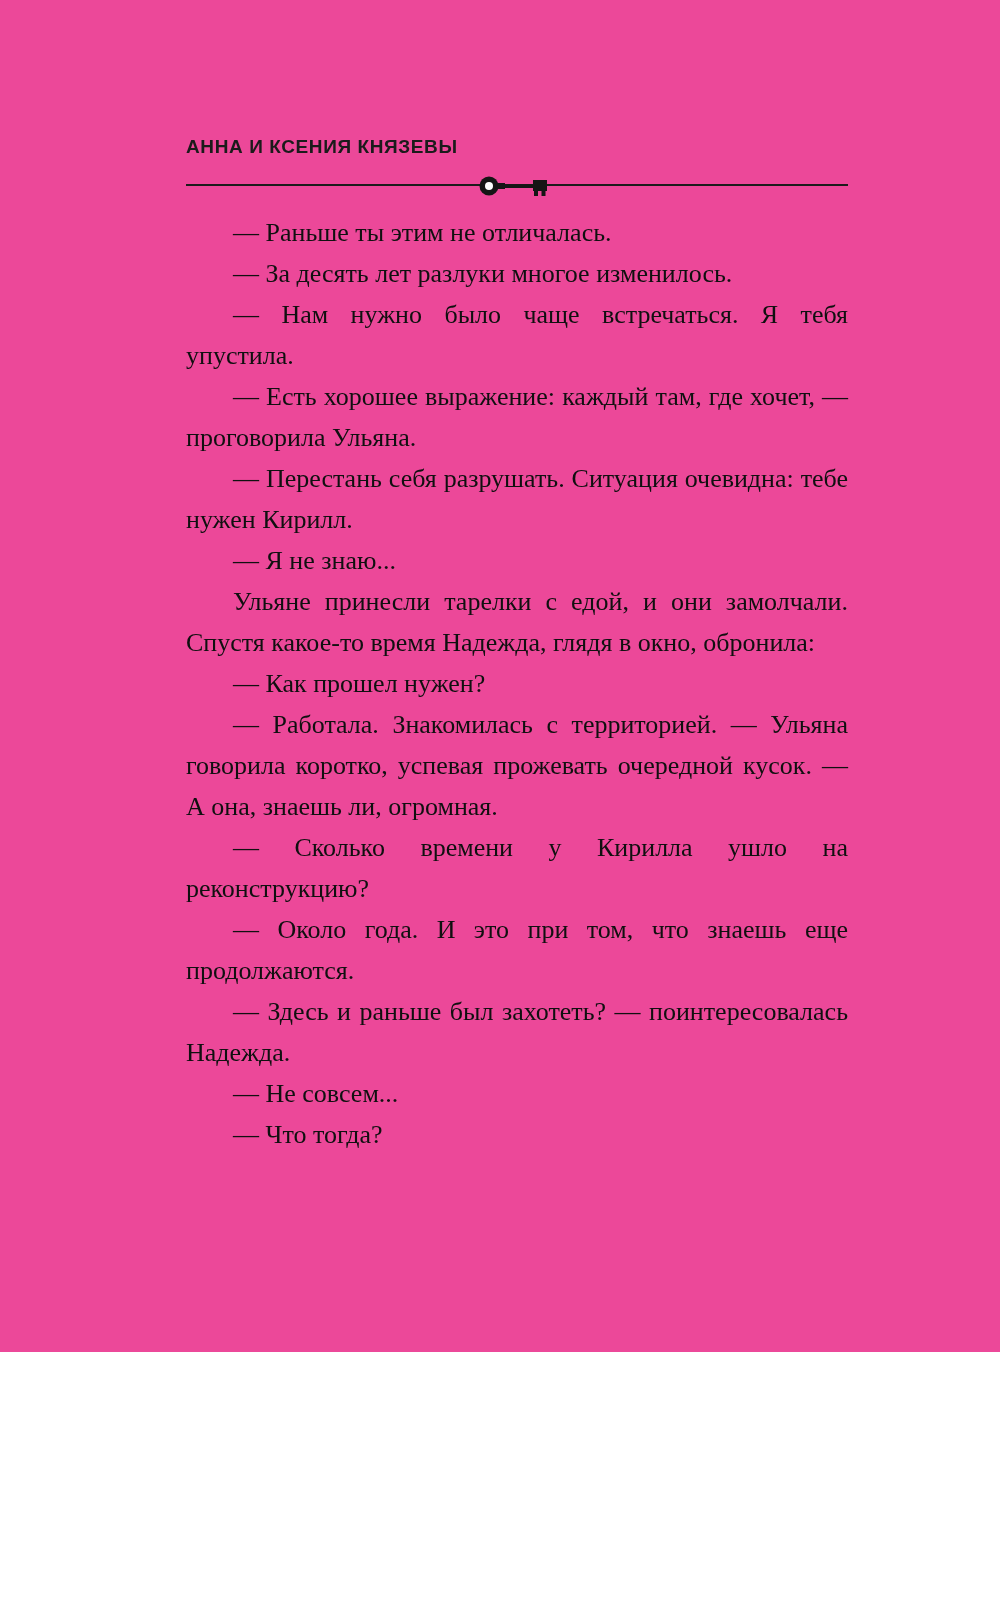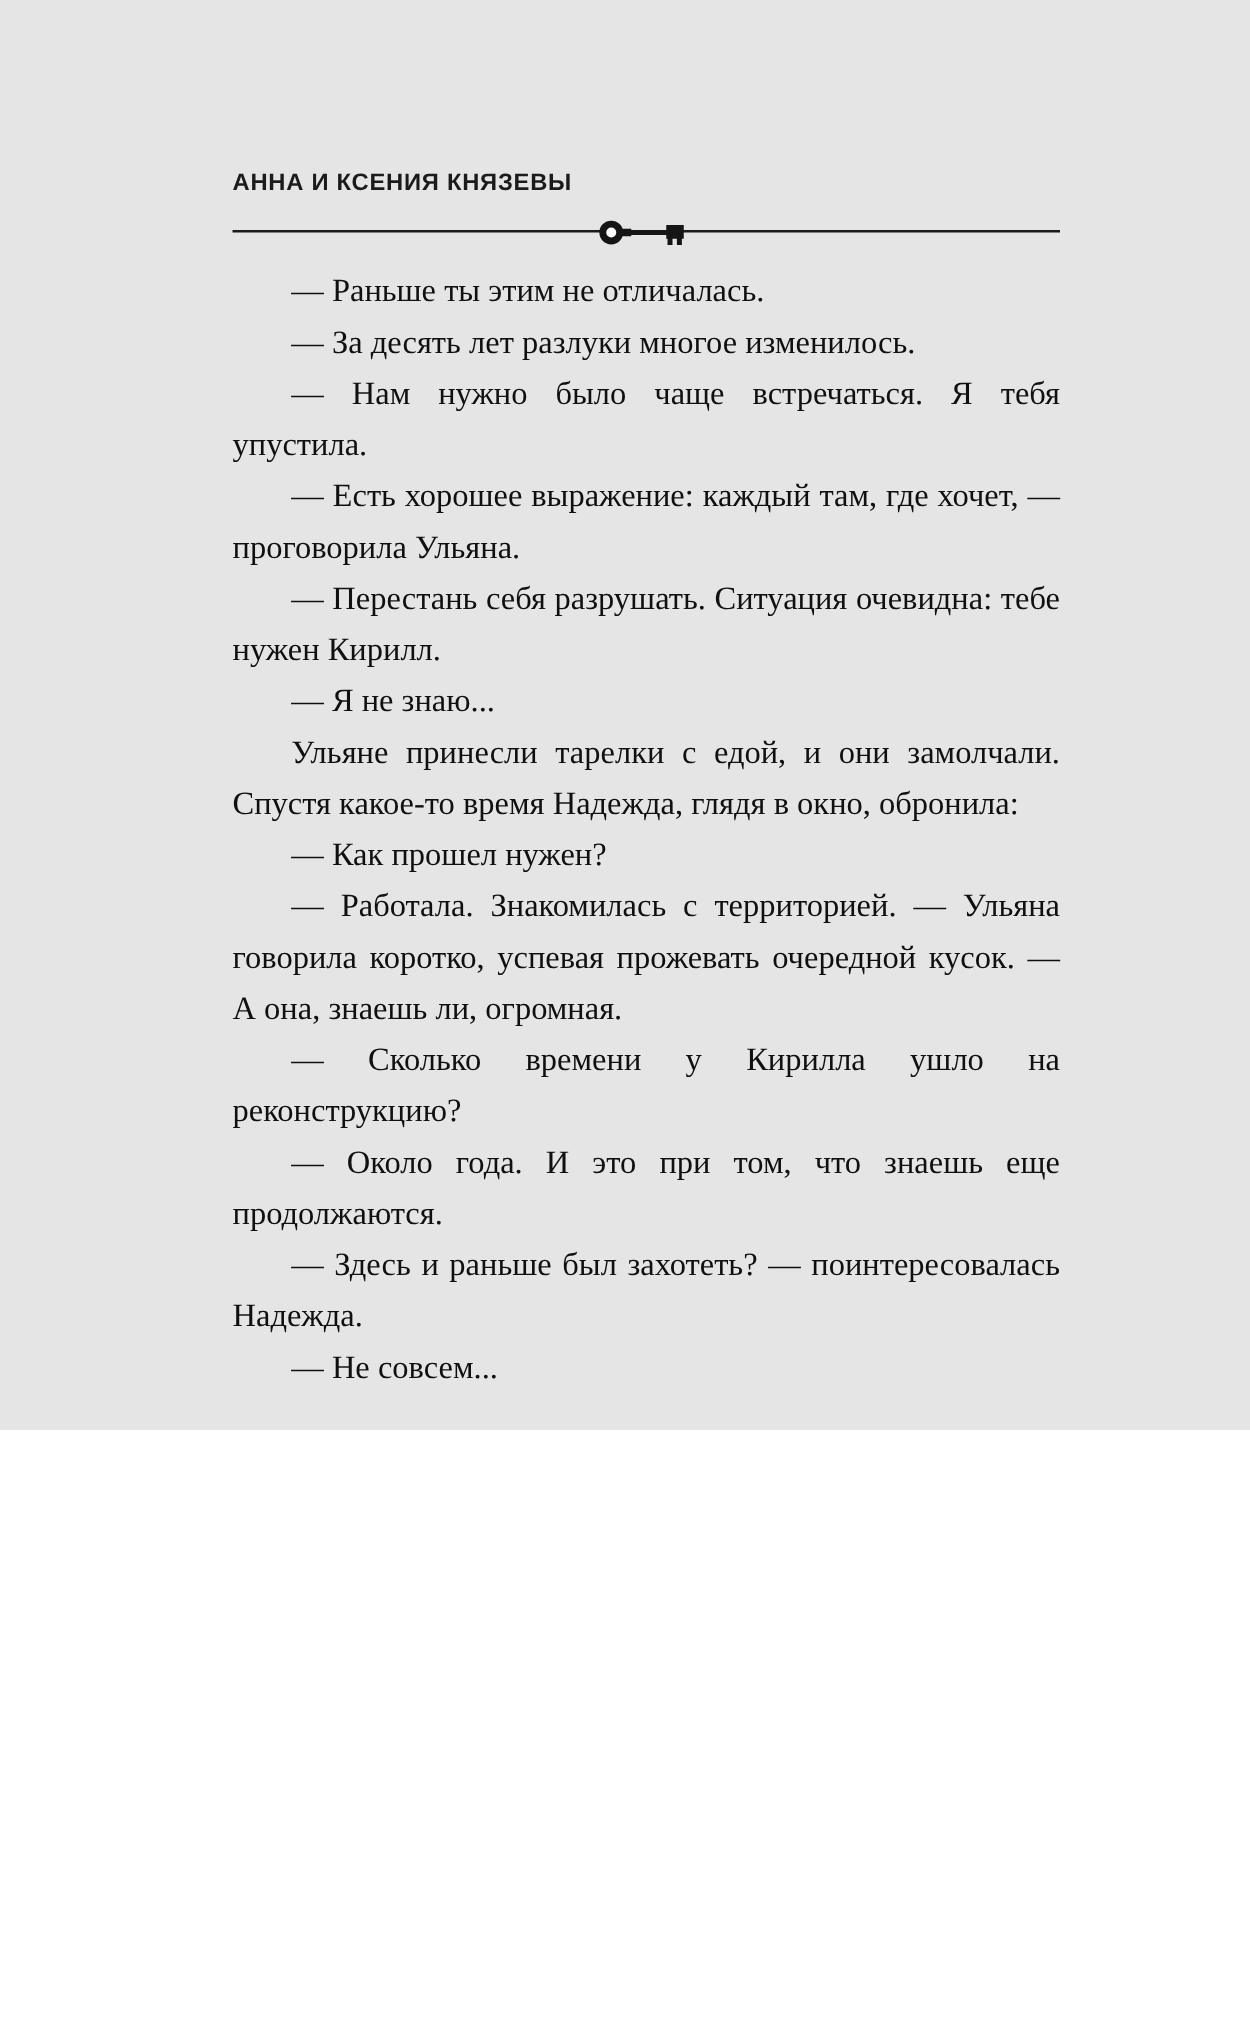--- a/index.html
+++ b/index.html
@@ -3,22 +3,22 @@
 <meta charset="utf-8">
 <style>
   html, body {
     margin: 0;
     padding: 0;
     background: #ffffff;
   }
   .page {
     position: relative;
     width: 1000px;
-    height: 1144px;
-    background: #e5e5e5;
+    height: 1352px;
+    background: #ec4899;
     overflow: hidden;
   }
   .running-head {
     position: absolute;
     left: 186px;
     top: 136px;
     width: 662px;
     font-family: "Liberation Sans", sans-serif;
     font-size: 19px;
     font-weight: 700;
@@ -101,17 +101,18 @@
     <p>— Есть хорошее выражение: каждый там, где хочет, — проговорила Ульяна.</p>
     <p>— Перестань себя разрушать. Ситуация очевидна: тебе нужен Кирилл.</p>
     <p>— Я не знаю...</p>
     <p>Ульяне принесли тарелки с едой, и они замолчали. Спустя какое-то время Надежда, глядя в окно, обронила:</p>
     <p>— Как прошел нужен?</p>
     <p>— Работала. Знакомилась с территорией. — Ульяна говорила коротко, успевая прожевать очередной кусок. — А она, знаешь ли, огромная.</p>
     <p>— Сколько времени у Кирилла ушло на реконструкцию?</p>
     <p>— Около года. И это при том, что знаешь еще продолжаются.</p>
     <p>— Здесь и раньше был захотеть? — поинтересовалась Надежда.</p>
     <p>— Не совсем...</p>
+    <p>— Что тогда?</p>
   </div>
 
   <div class="page-number">48</div>
 
 </div>
 
 </body></html>

